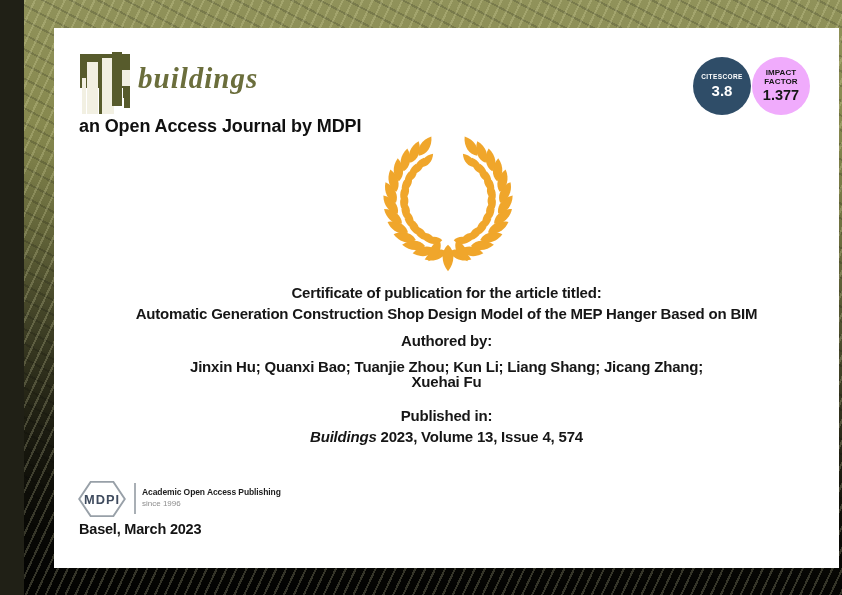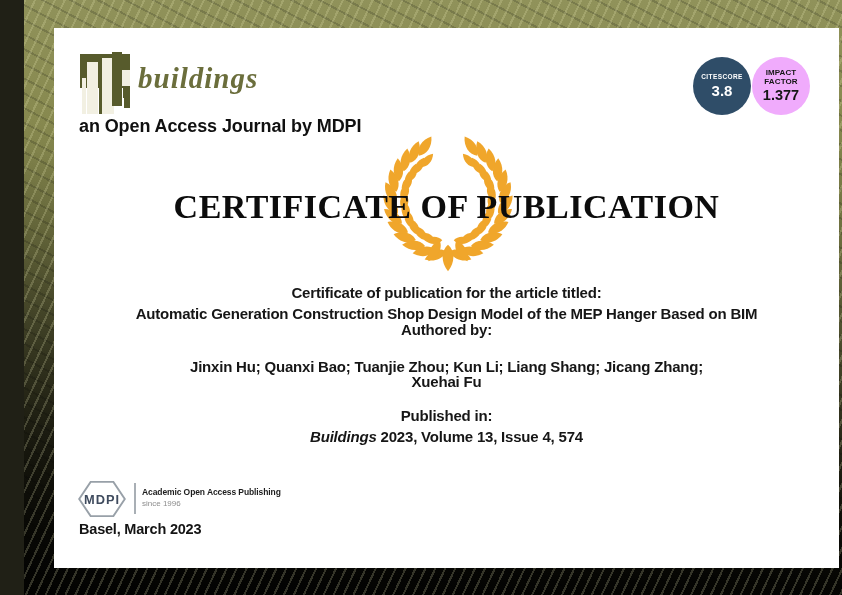--- a/index.html
+++ b/index.html
@@ -35,21 +35,21 @@
   .wreath{position:absolute;left:314px;top:100px;width:160px;height:146px;z-index:1;}
   .title{position:absolute;left:0;right:0;top:160px;text-align:center;z-index:2;
     font-family:"Liberation Serif","DejaVu Serif",serif;font-weight:700;font-size:34px;
     color:#0c0c0c;letter-spacing:.5px;}
 
   
   .tl{position:absolute;left:0;right:0;text-align:center;color:#161616;font-weight:600;
     font-size:15px;letter-spacing:-.2px;}
   .intro{top:256px;}
   .article{top:277px;padding:0 36px;}
-  .authored{top:293px;}
+  .authored{top:304px;}
   .a1{top:330px;}
   .a2{top:345px;}
   .published{top:379px;}
   .jref{top:400px;}
   .jref .jn{font-style:italic;}
   .jref .yr{font-weight:700;}
 
   
   .mdpi-hex{position:absolute;left:23px;top:452px;width:50px;height:38px;}
   .mdpi-div{position:absolute;left:80px;top:455px;width:1.5px;height:31px;background:#a9afb5;}
@@ -146,21 +146,20 @@
             <use href="#lf" transform="rotate(-118) translate(0,42) rotate(100) scale(0.78)"></use>
             <use href="#lf" transform="rotate(-130) translate(0,42) rotate(100) scale(0.78)"></use>
             <use href="#lf" transform="rotate(-142) translate(0,42) rotate(100) scale(0.78)"></use>
           </g>
         <use href="#lf" transform="translate(0,48) rotate(180) scale(1.15)"></use>
         <use href="#lf" transform="translate(9,44) rotate(150)"></use>
         <use href="#lf" transform="translate(-9,44) rotate(-150)"></use>
       </g>
     </svg>
 
-    <div class="title">CERTIFICATE OF PUBLICATION</div>
 
     <div class="tl intro">Certificate of publication for the article titled:</div>
     <div class="tl article">Automatic Generation Construction Shop Design Model of the MEP Hanger Based on BIM</div>
     <div class="tl authored">Authored by:</div>
     <div class="tl a1">Jinxin Hu; Quanxi Bao; Tuanjie Zhou; Kun Li; Liang Shang; Jicang Zhang;</div>
     <div class="tl a2">Xuehai Fu</div>
     <div class="tl published">Published in:</div>
     <div class="tl jref">
       <span class="jn">Buildings</span><span class="yr"> 2023</span><span>, Volume 13, Issue 4, 574</span>
     </div>

